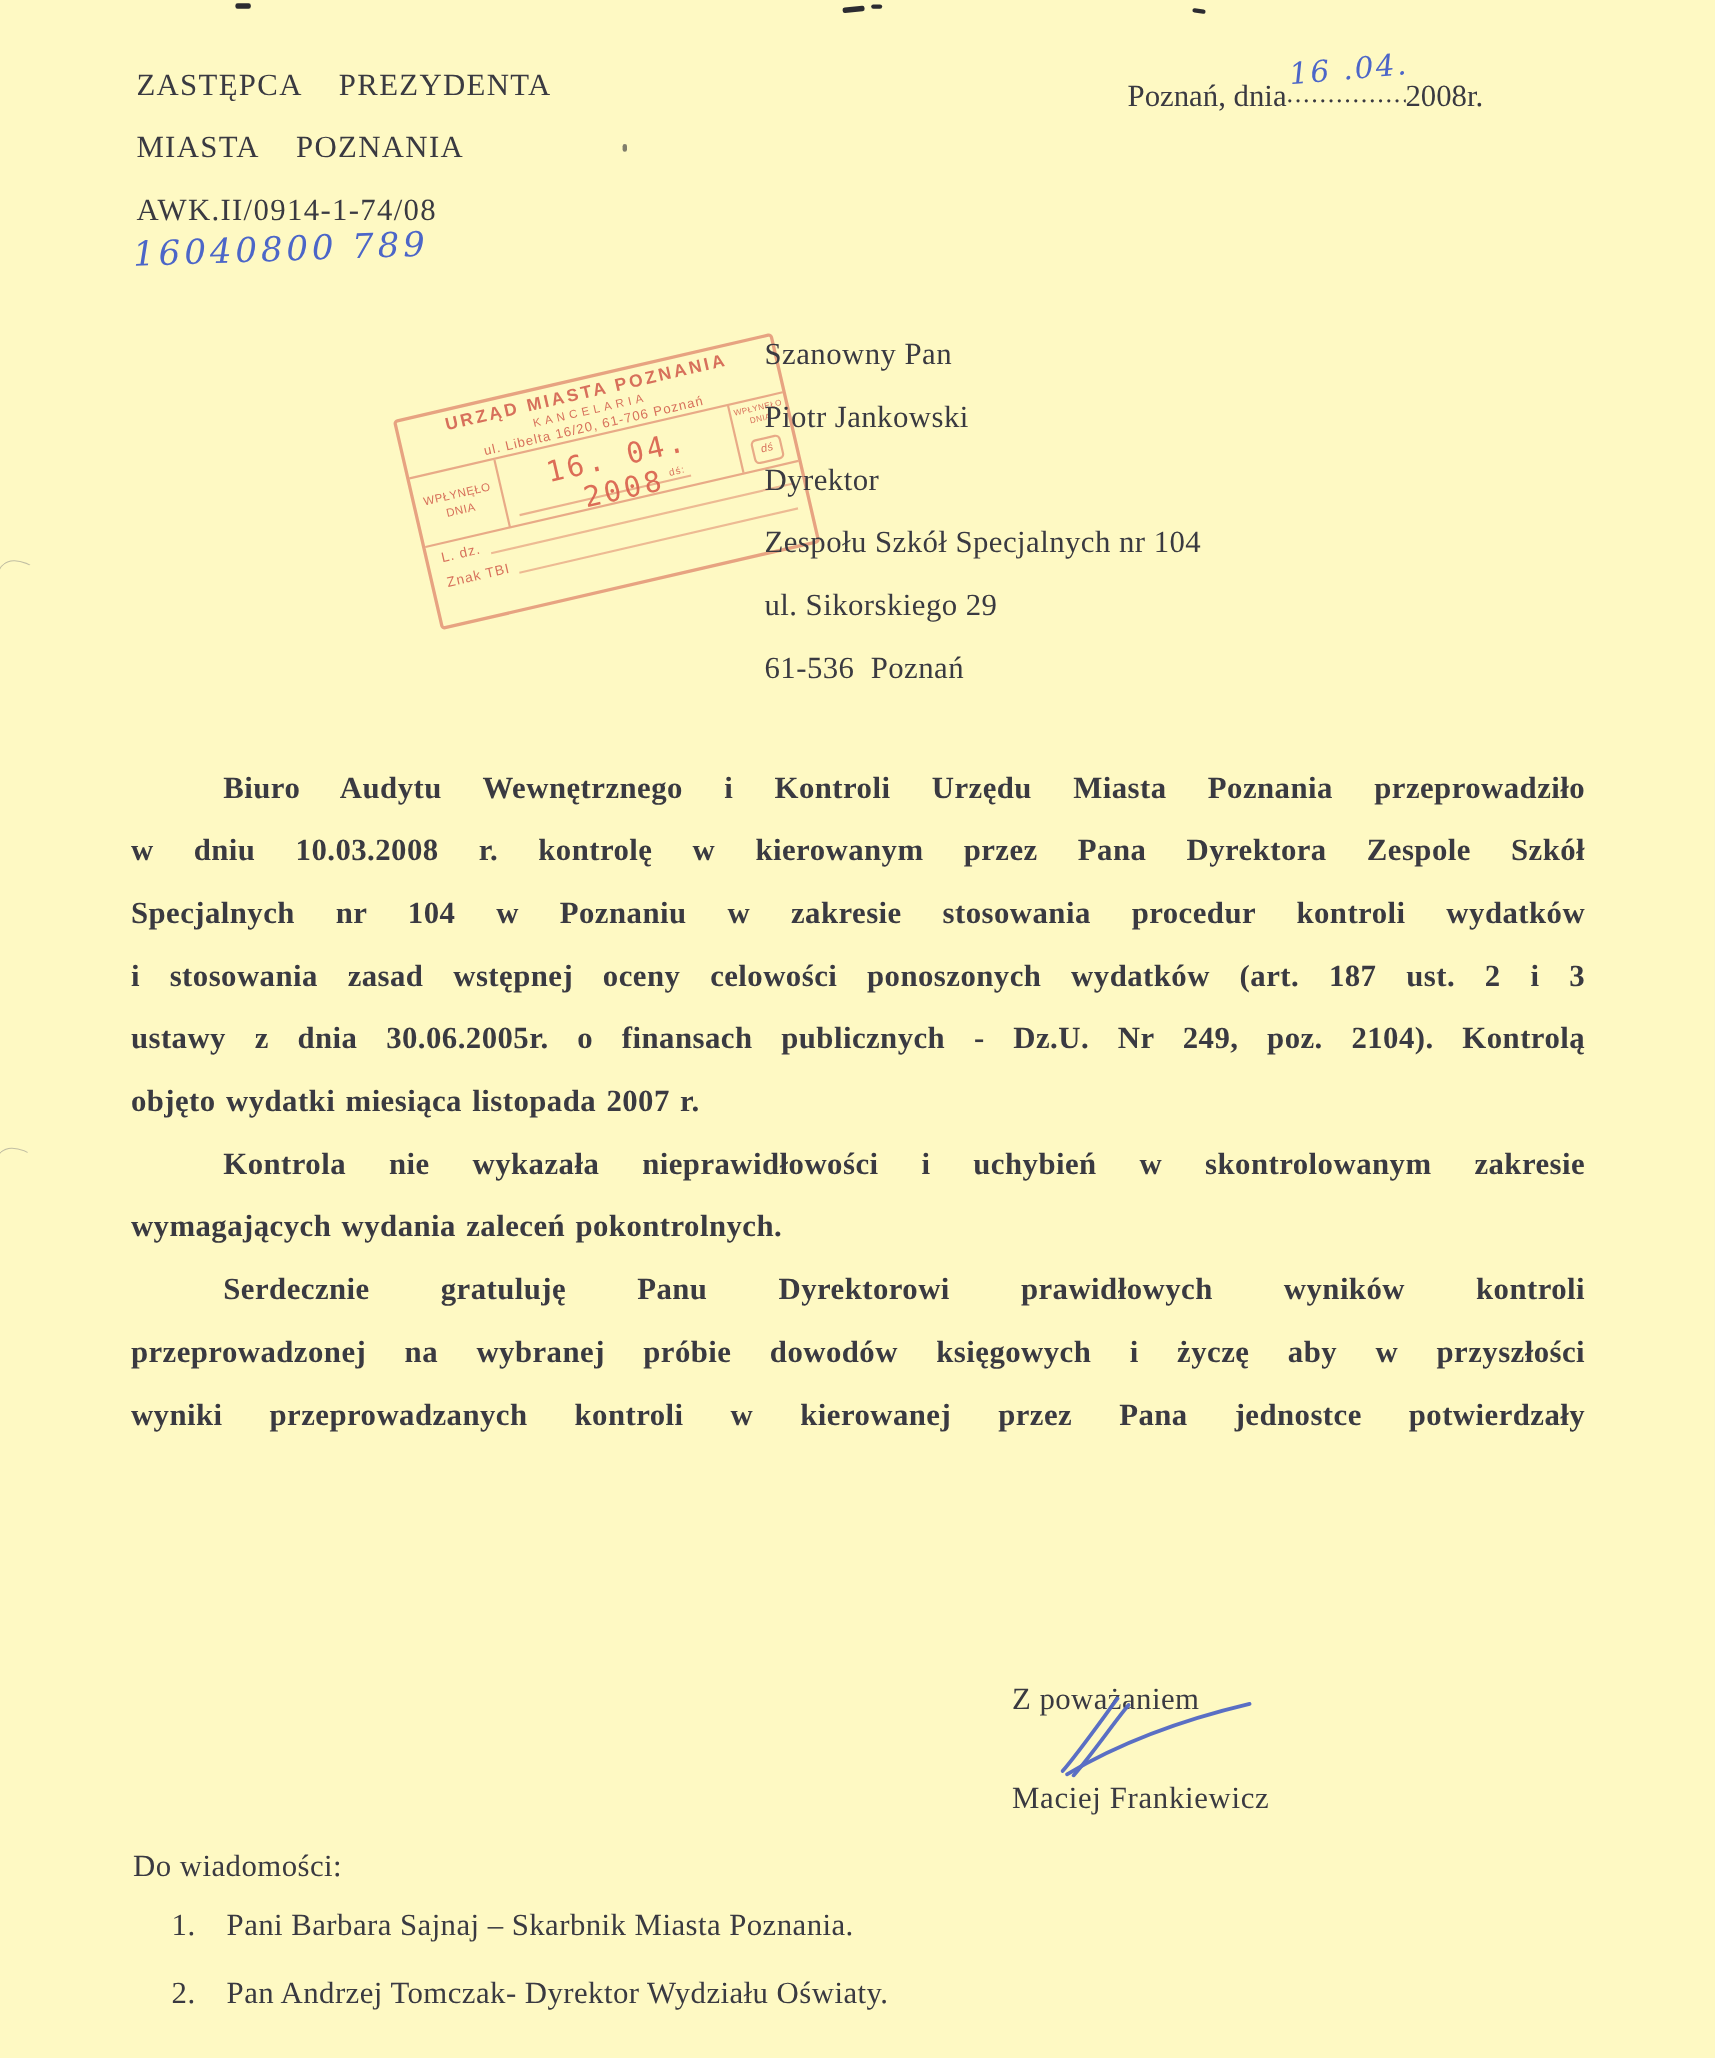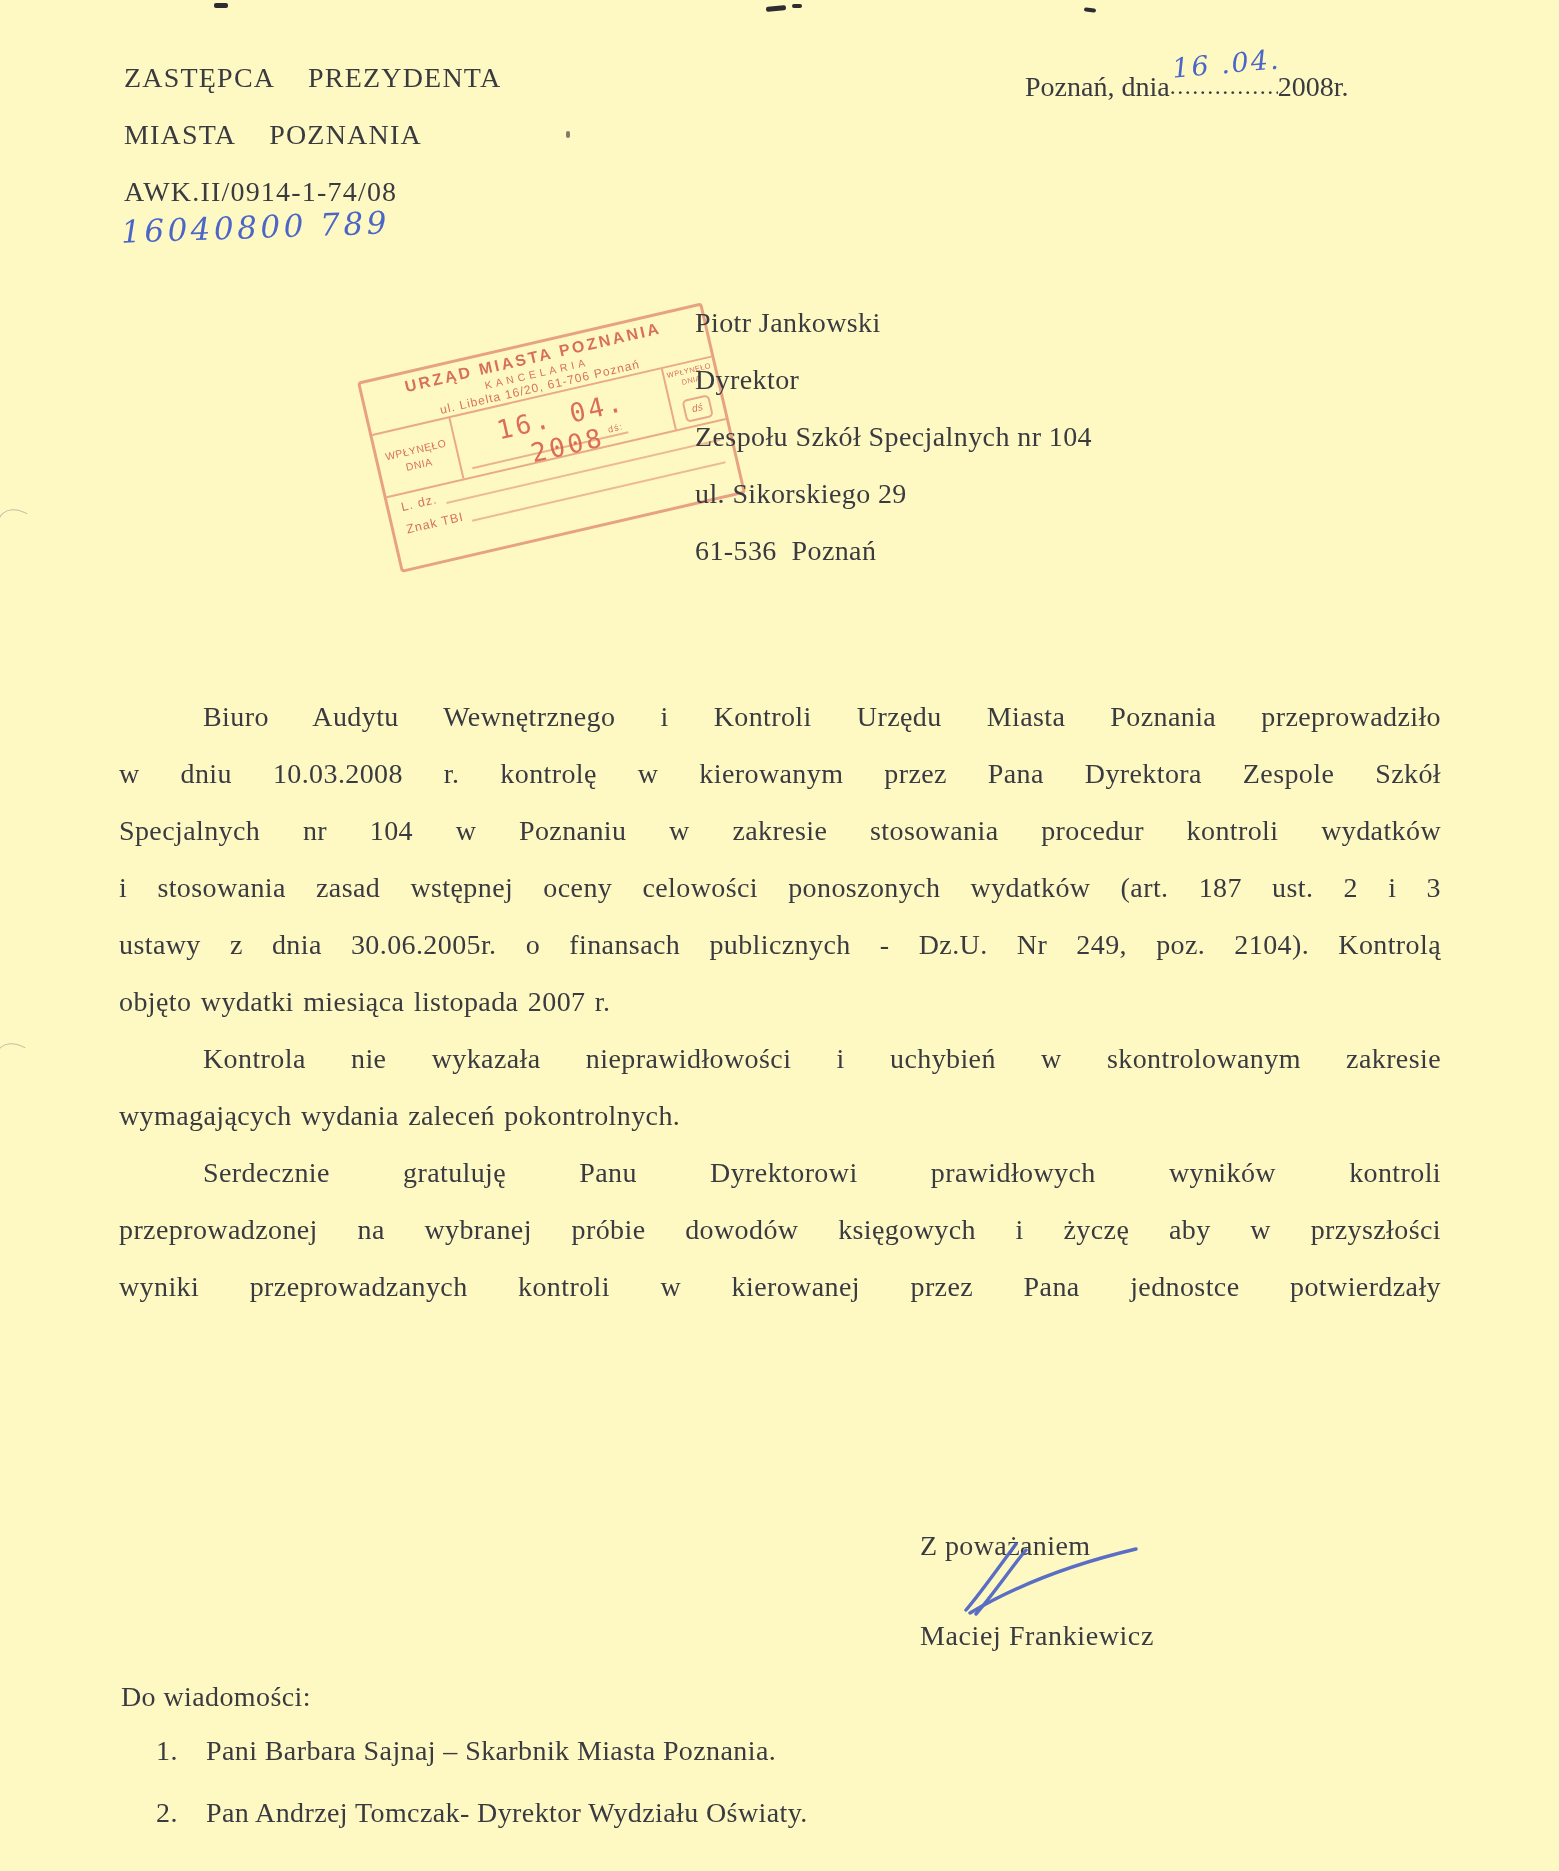--- a/index.html
+++ b/index.html
@@ -89,20 +89,21 @@
   
   .recipient{position:absolute;left:695px;top:294px;z-index:2;}
   .rcp-line{font-size:28px;height:57px;line-height:57px;letter-spacing:.4px;white-space:pre-wrap;}
   
   .body-text{position:absolute;left:119px;top:688px;width:1322px;}
   .line{
     height:57px;line-height:57px;font-size:28px;
     letter-spacing:.4px;word-spacing:2px;
     text-align:justify;text-align-last:justify;
     white-space:nowrap;
+    font-weight:bold;
   }
   .line.plast{text-align-last:left;}
   .line.ind{text-indent:84px;}
   
   .valediction{position:absolute;left:920px;top:1530px;font-size:28px;letter-spacing:.4px;}
   .signature{position:absolute;left:952px;top:1536px;}
   .signer{position:absolute;left:920px;top:1620px;font-size:28px;letter-spacing:.6px;}
   
   .cc-label{position:absolute;left:121px;top:1681px;font-size:28px;letter-spacing:.4px;}
   .cc-item{position:absolute;left:156px;display:flex;font-size:28px;letter-spacing:.4px;}
@@ -163,20 +164,21 @@
         <span class="st-fill"></span>
       </div>
       <div class="st-row">
         <span class="lbl">Znak TBI</span>
         <span class="st-fill"></span>
       </div>
     </div>
   </div>
 
   <div class="recipient">
+    <div class="rcp-line">Szanowny Pan</div>
     <div class="rcp-line">Piotr Jankowski</div>
     <div class="rcp-line">Dyrektor</div>
     <div class="rcp-line">Zespołu Szkół Specjalnych nr 104</div>
     <div class="rcp-line">ul. Sikorskiego 29</div>
     <div class="rcp-line">61-536  Poznań</div>
   </div>
 
   <div class="body-text">
     <div class="line ind">Biuro Audytu Wewnętrznego i Kontroli Urzędu Miasta Poznania przeprowadziło</div>
     <div class="line">w dniu 10.03.2008 r. kontrolę w kierowanym przez Pana Dyrektora Zespole Szkół</div>

